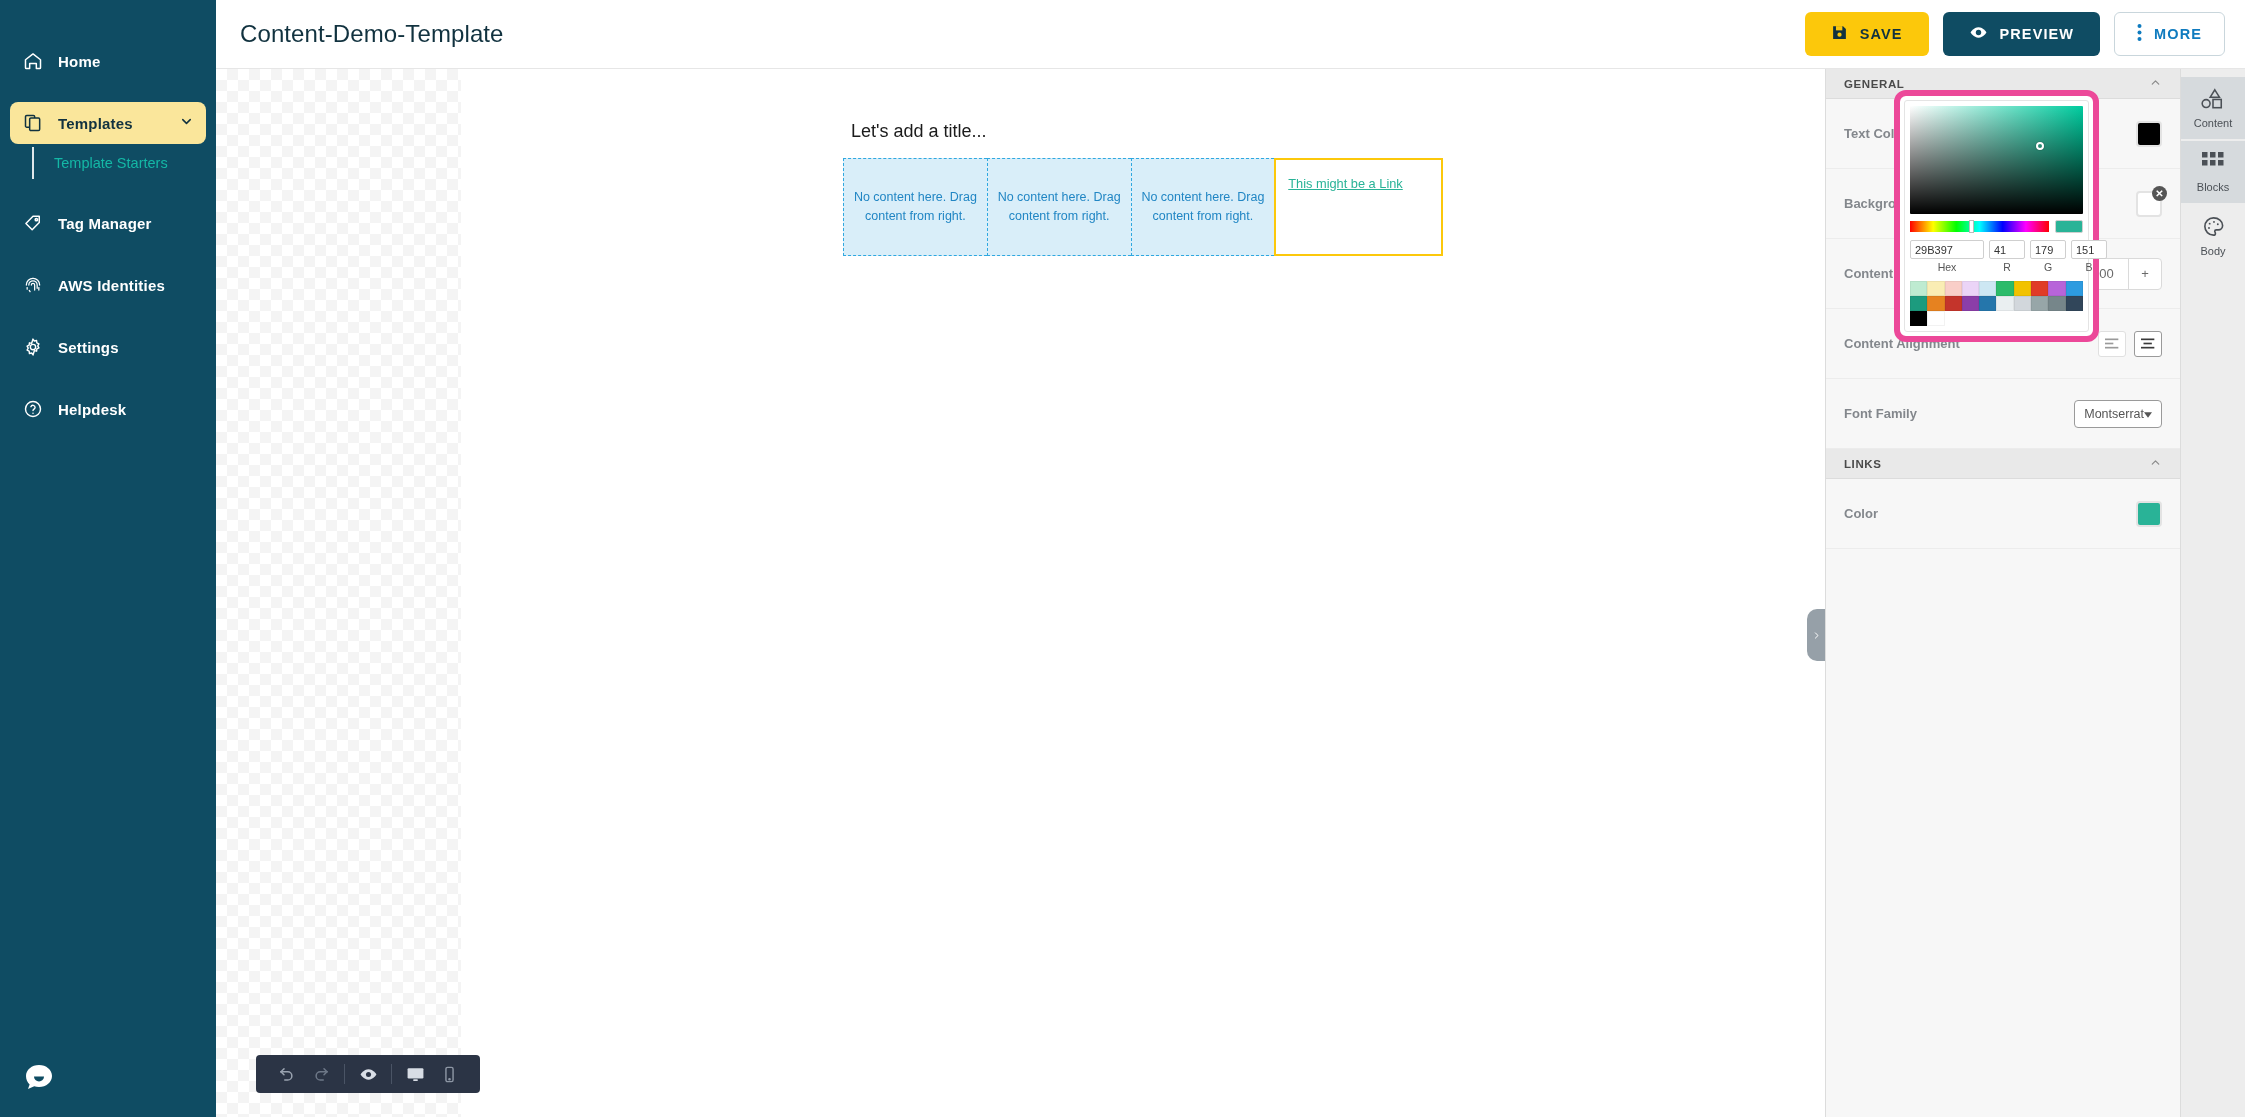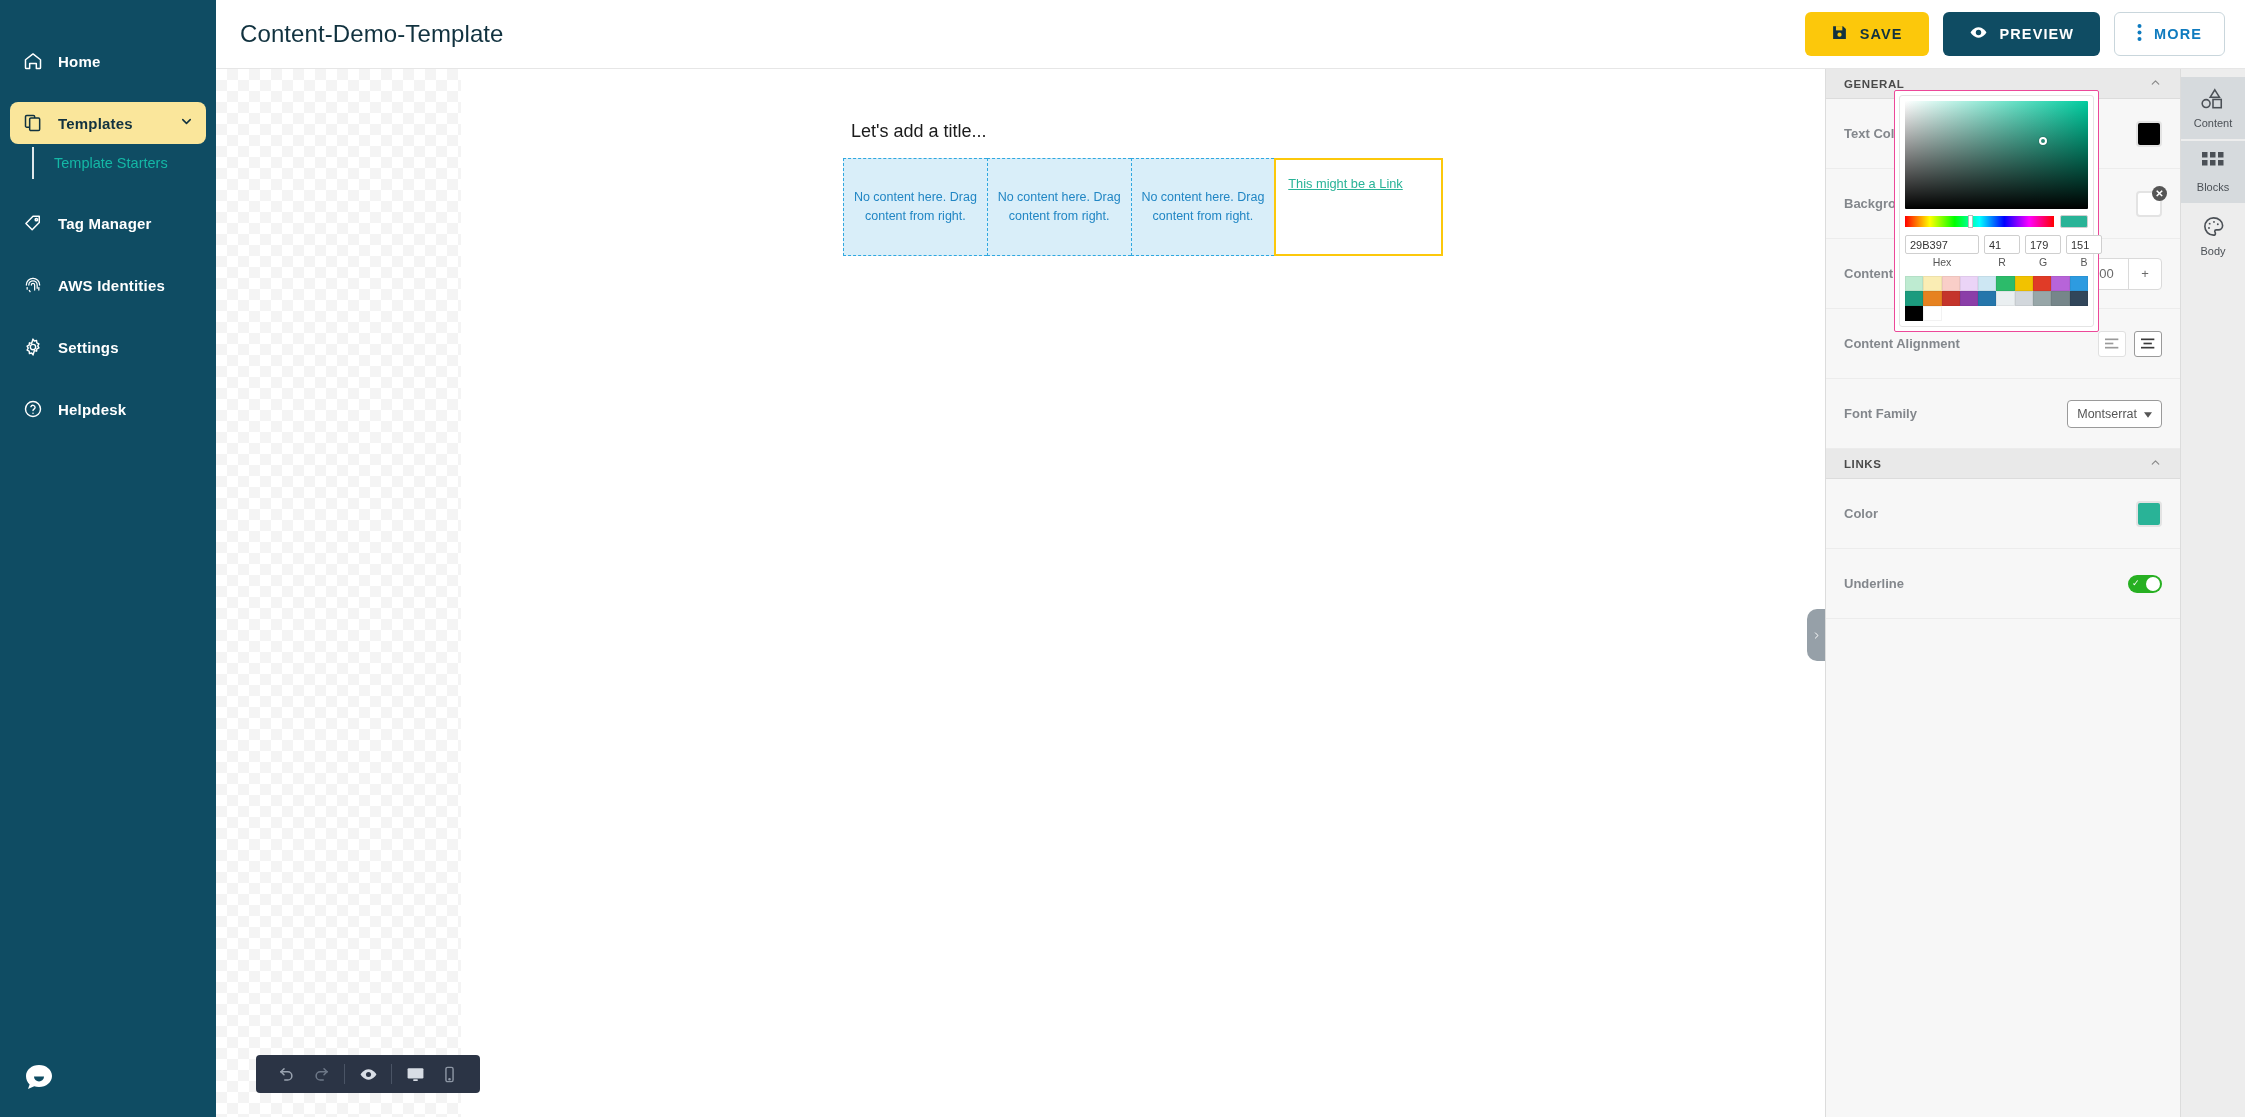--- a/index.html
+++ b/index.html
@@ -133,34 +133,34 @@
   .stepper { display: flex; border: 1px solid #dadada; border-radius: 4px; overflow: hidden; background:#fff; }
   .stepper div { height: 30px; display: flex; align-items: center; justify-content: center; font-size: 13px; color: #6a6a6a;}
   .stepper .sbtn { width: 32px; cursor: pointer; }
   .stepper .sval { width: 52px; border-left: 1px solid #dadada; border-right: 1px solid #dadada; }
   .algroup { display: flex; gap: 6px;}
   .albtn { width: 28px; height: 26px; border: 1px solid #e0e0e0; border-radius: 3px; background:#fff;
            display:flex; align-items:center; justify-content:center; cursor: pointer;}
   .albtn.sel { border-color: #9a9a9a; }
   .fontsel {
     height: 28px; border: 1px solid #9a9a9a; border-radius: 4px; background: #fff;
-    display: flex; align-items: center; gap: 7px; padding: 0 9px; font-size: 12.5px;
+    display: flex; align-items: center; padding: 0 9px; font-size: 12.5px;
     color: #555; cursor: pointer;
   }
   .toggle {
     width: 34px; height: 18px; border-radius: 10px; background: #27B022; position: relative; cursor: pointer;
     display:flex; align-items:center;
   }
   .toggle .knob { position: absolute; right: 2px; width: 14px; height: 14px; border-radius: 50%; background:#fff;}
   .toggle .ck { position: absolute; left: 4px; color: #fff; font-size: 9px; line-height: 1;}
 
   
   .picker {
     position: absolute; left: 68px; top: 21px; width: 205px;
-    border: 1px solid #ec4899; border-radius: 2px; background: #fff; padding: 4px; z-index: 20;
+    border: 6px solid #ec4899; border-radius: 12px; background: #fff; padding: 4px; z-index: 20;
   }
   .picker-inner { border: 1px solid #e4e4e4; border-radius: 3px; padding: 5px; background:#fff; }
   .sat-area {
     height: 108px; position: relative; border-radius: 1px;
     background:
       linear-gradient(to top, #000, rgba(0,0,0,0)),
       linear-gradient(to right, #fff, #00CC9F);
   }
   .sat-dot { position: absolute; left: 73%; top: 33%; width: 8px; height: 8px; border-radius: 50%;
              border: 2px solid #fff; box-shadow: 0 0 1px #000; }
@@ -488,29 +488,20 @@
             </span>
           </div>
 
           <div class="prow">
             <span class="lbl">Color</span>
             <span class="ctl">
               <span class="swatch teal"></span>
             </span>
           </div>
 
-          <div class="prow">
-            <span class="lbl">Underline</span>
-            <span class="ctl">
-              <span class="toggle">
-                <span class="ck">✓</span>
-                <span class="knob"></span>
-              </span>
-            </span>
-          </div>
 
           <div class="picker">
             <div class="picker-inner">
               <div class="sat-area">
                 <span class="sat-dot"></span>
               </div>
               <div class="hue-row">
                 <span class="hue-bar">
                   <span class="hue-cursor"></span>
                 </span>

